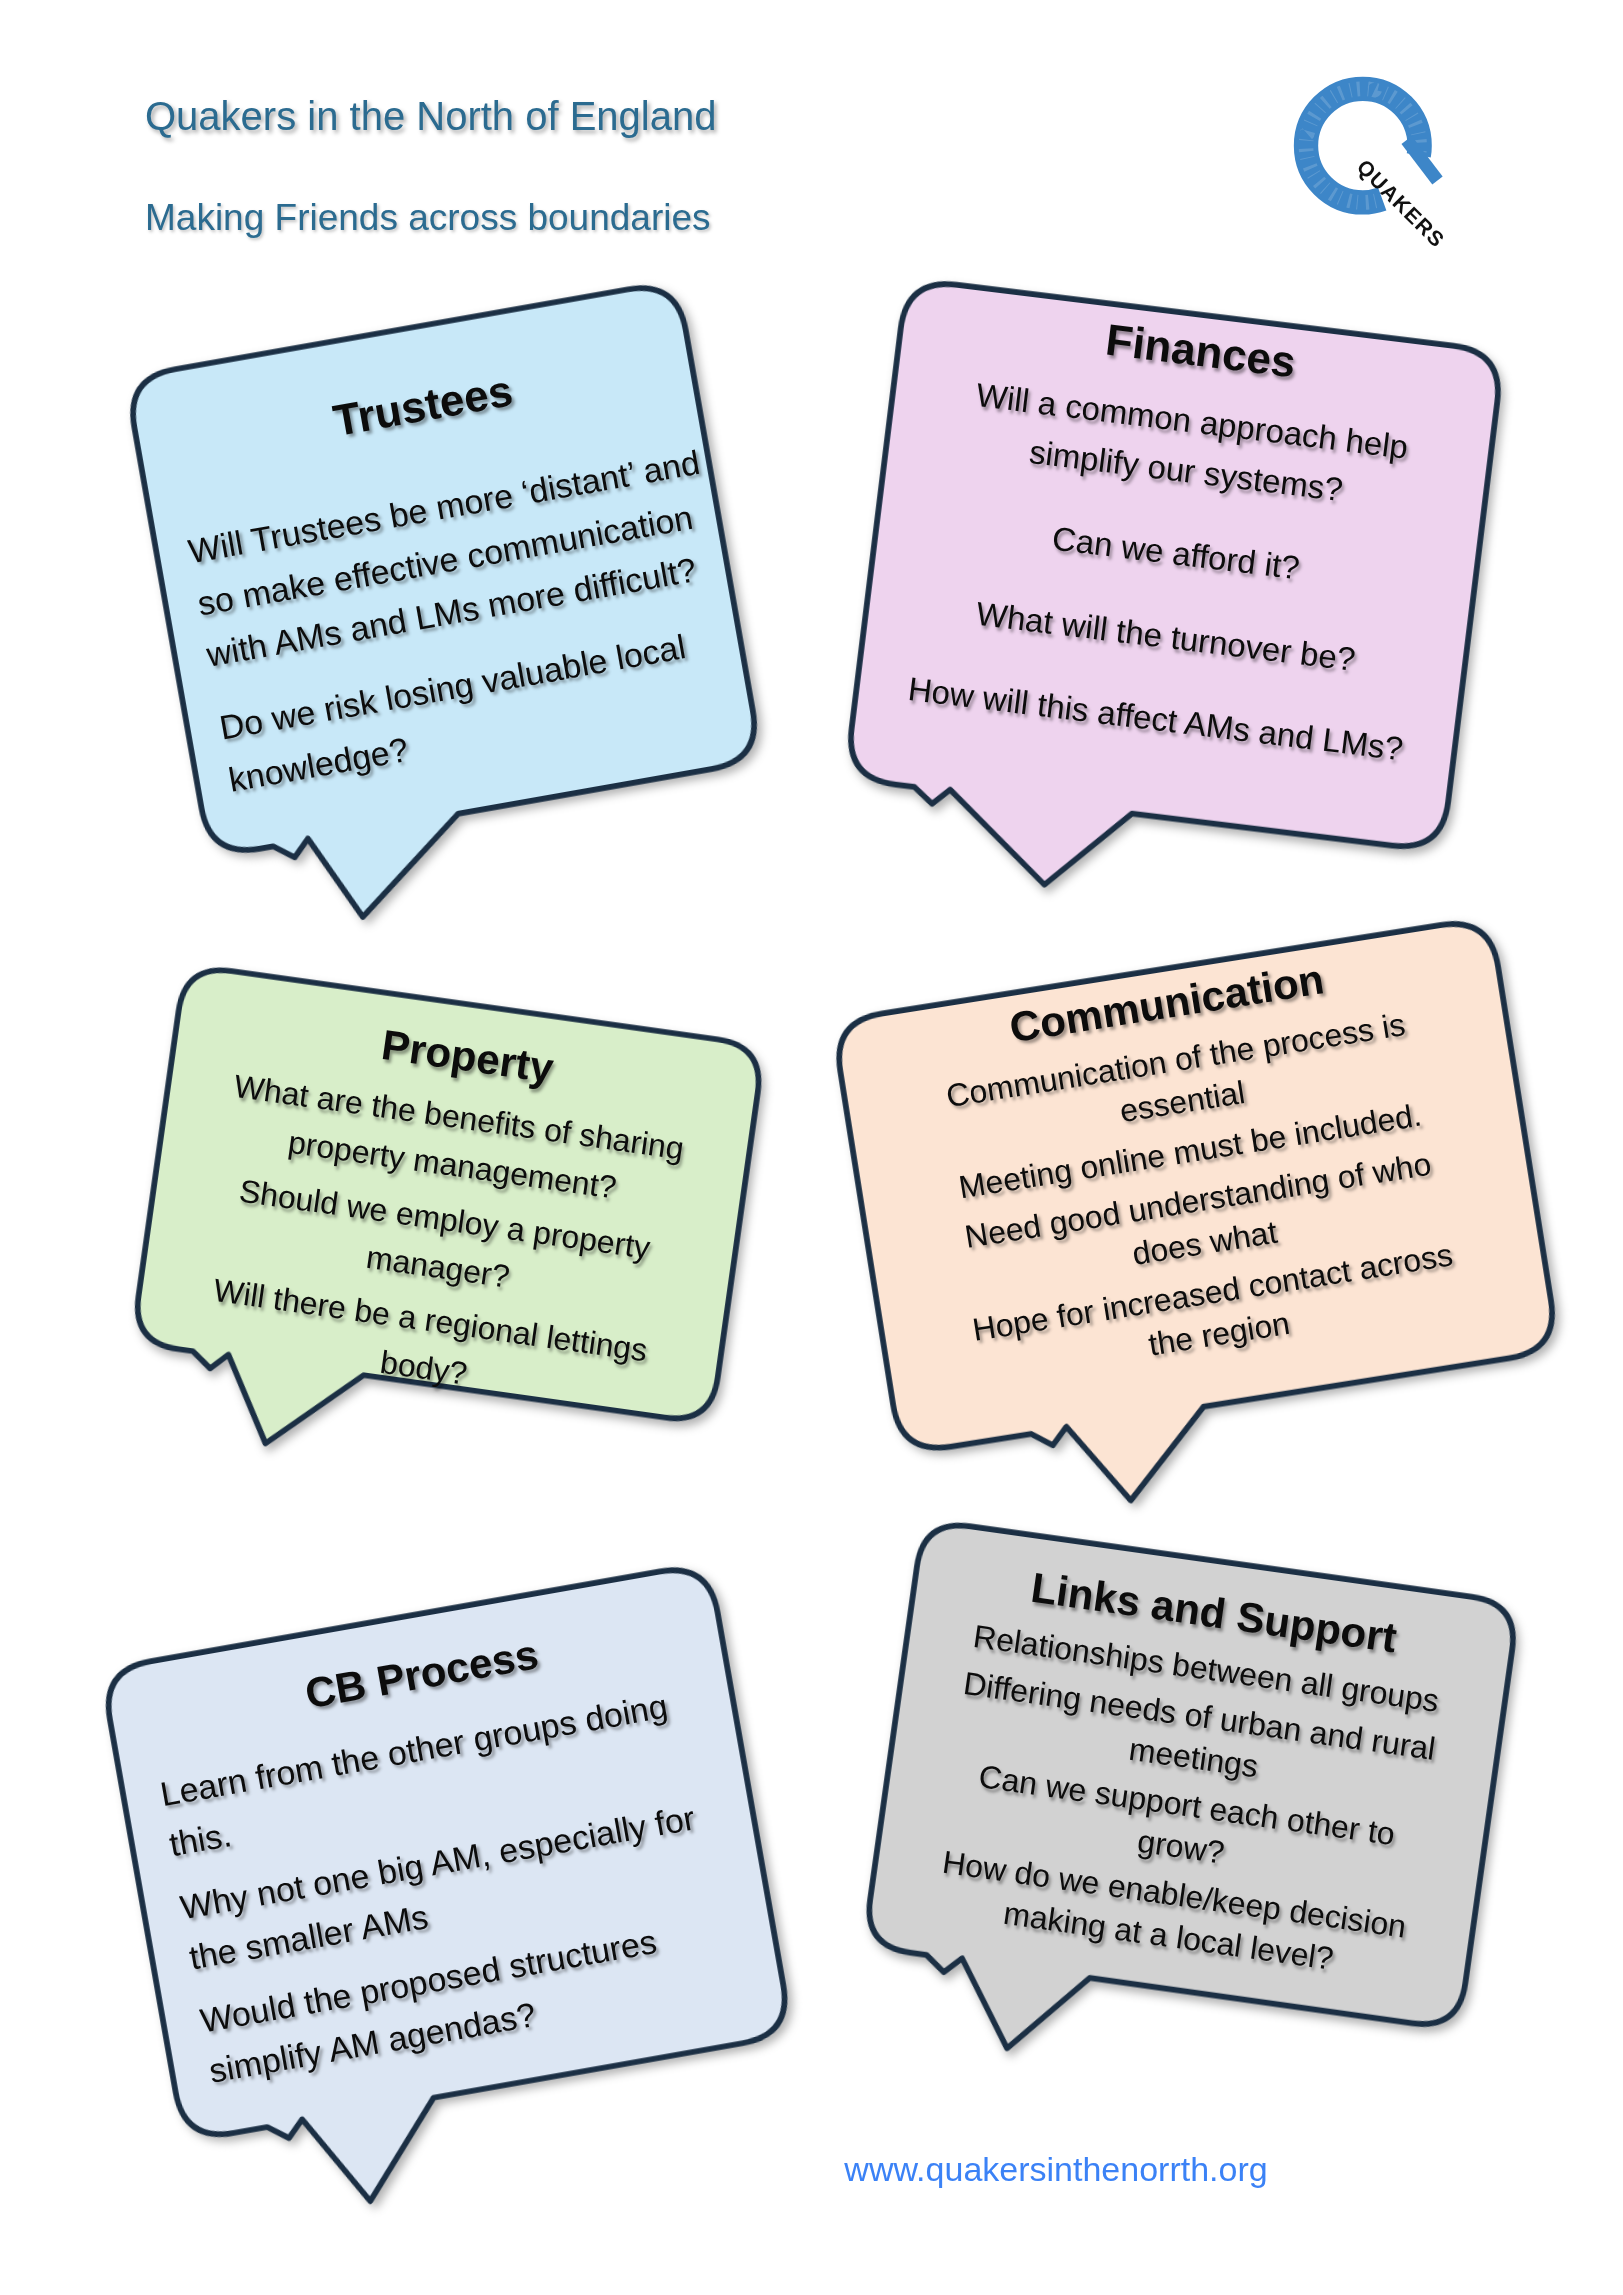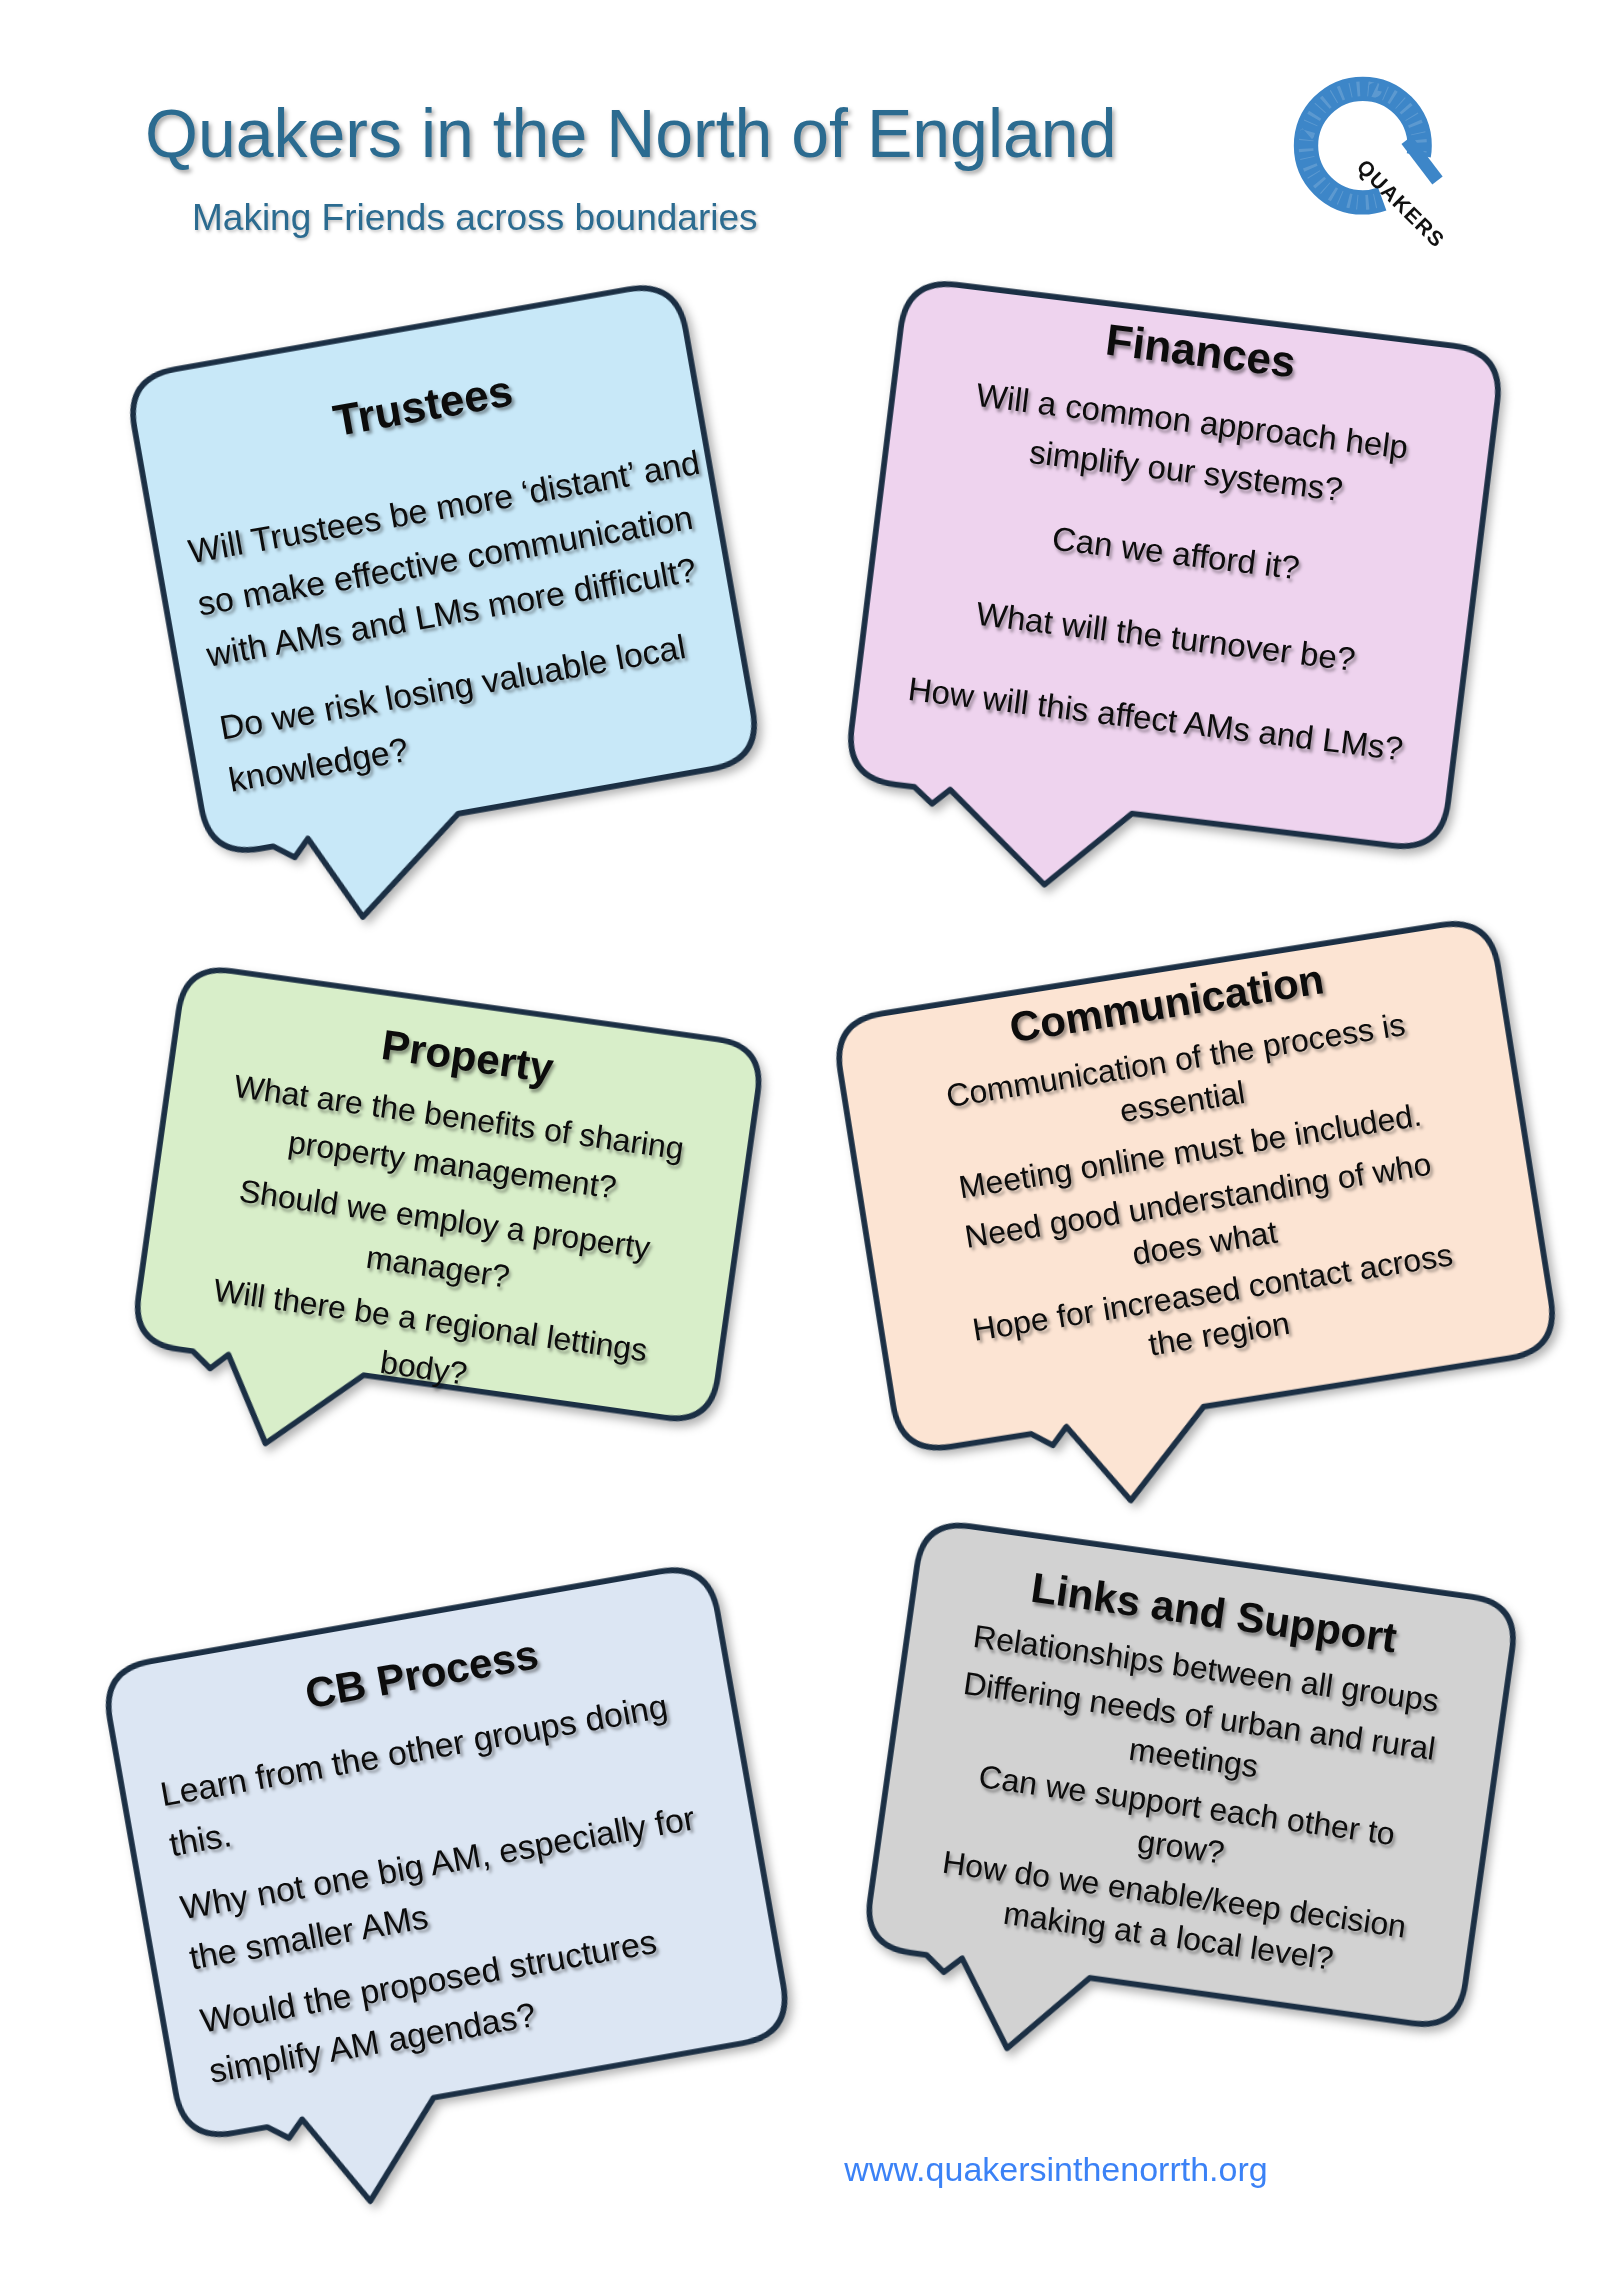--- a/index.html
+++ b/index.html
@@ -11,30 +11,29 @@
   #page{
     position:relative;
     width:1624px;height:2295px;
     background:#ffffff;
     font-family:"Liberation Sans", sans-serif;
     overflow:hidden;
   }
   
   .page-title{
     position:absolute;left:145px;top:94px;
-    font-size:68px;font-weight:400;color:var(--heading);
+    font-size:40px;font-weight:400;color:var(--heading);
     letter-spacing:0px;white-space:nowrap;
     text-shadow:2.4px 3.2px 4px rgba(0,0,0,0.35);
   }
   .page-subtitle{
     position:absolute;left:145px;top:197px;
     font-size:37px;font-weight:400;color:var(--heading);
     white-space:nowrap;
     text-shadow:1.6px 2.4px 3.2px rgba(0,0,0,0.25);
-    margin-left:47px;
   }
   .logo{position:absolute;left:1263px;top:45px;width:211px;height:211px;}
   
   .bubble{position:absolute;}
   .bubble > svg{
     position:absolute;left:0;top:0;overflow:visible;
     filter:drop-shadow(4px 5.7px 4.9px rgba(0,0,0,0.30));
   }
   .content{
     position:absolute;left:0;top:0;right:0;

